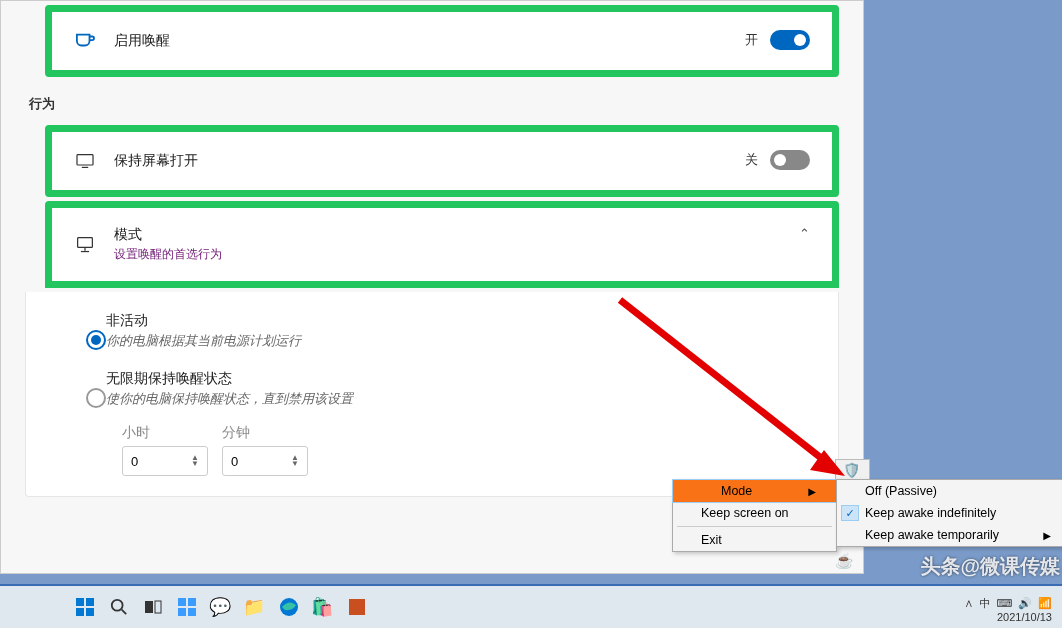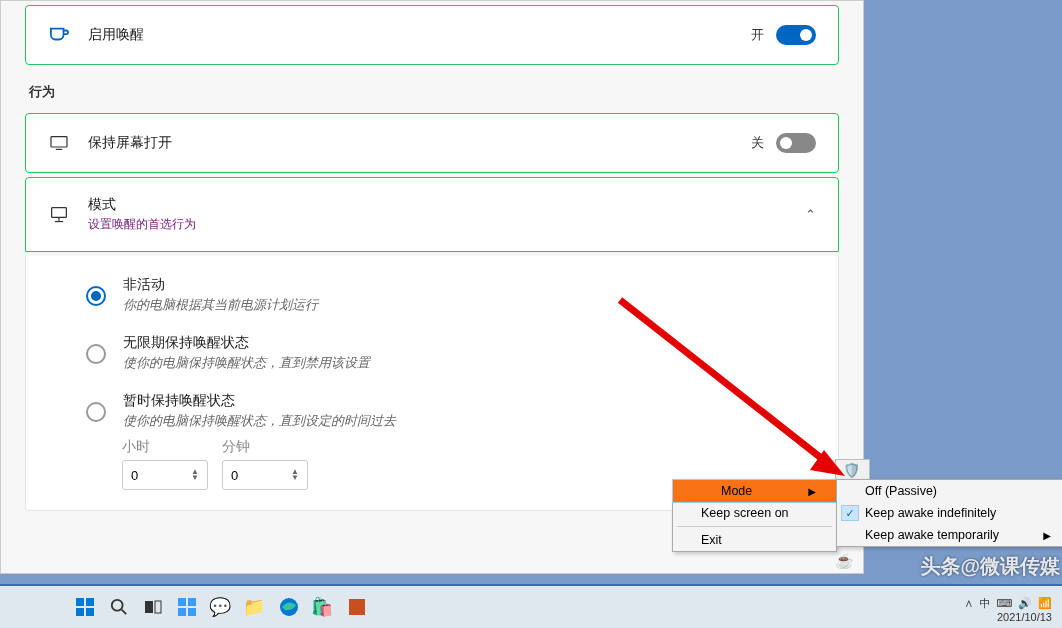--- a/index.html
+++ b/index.html
@@ -1,34 +1,34 @@
 <!DOCTYPE html>
 <html><head>
   <meta charset="utf-8">
   <style>
     * { margin: 0; padding: 0; box-sizing: border-box; font-family: "Segoe UI", "Microsoft YaHei", sans-serif; }
     body { width: 1062px; height: 628px; background: #7a9bc9; overflow: hidden; position: relative; }
     .window { position: absolute; top: 0; left: 0; width: 864px; height: 574px; background: #f7f7f7; border: 1px solid #ccc; }
     .content { padding: 4px 24px 24px 24px; }
-    .card { background: #fff; border: 1px solid #22c55e; border-radius: 4px; padding: 18px 22px; display: flex; align-items: center; justify-content: space-between; margin-bottom: 4px; }
+    .card { background: #fff; border: 7px solid #22c55e; border-radius: 4px; padding: 18px 22px; display: flex; align-items: flex-start; justify-content: space-between; margin-bottom: 4px; margin-left: 20px; }
     .card-left { display: flex; align-items: center; gap: 18px; }
     .icon-box { width: 22px; height: 22px; display: flex; align-items: center; justify-content: center; color: #333; flex-shrink: 0; }
     .title { font-size: 14px; color: #1a1a1a; }
     .subtitle { font-size: 12px; color: #701a75; margin-top: 2px; }
     .section-label { font-size: 13px; font-weight: 600; color: #333; margin: 18px 0 12px 4px; }
     .toggle-area { display: flex; align-items: center; gap: 12px; }
     .toggle-label { font-size: 13px; color: #333; }
     .toggle { width: 40px; height: 20px; border-radius: 10px; position: relative; }
     .toggle.on { background: #0067c0; }
     .toggle.off { background: #888; }
     .toggle .knob { position: absolute; width: 12px; height: 12px; border-radius: 50%; background: #fff; top: 4px; }
     .toggle.on .knob { right: 4px; }
     .toggle.off .knob { left: 4px; }
     .mode-body { background: #fff; border: 1px solid #e6e6e6; border-top: none; border-radius: 0 0 4px 4px; padding: 20px 22px; }
-    .radio-item { display: flex; align-items: center; gap: 17px; margin-bottom: 20px; padding-left: 38px; }
+    .radio-item { display: flex; align-items: flex-end; gap: 0; margin-bottom: 20px; padding-left: 38px; }
     .radio { width: 20px; height: 20px; border-radius: 50%; flex-shrink: 0; margin-top: 1px; }
     .radio.sel { border: 2px solid #0067c0; display: flex; align-items: center; justify-content: center; }
     .radio.sel::after { content: ""; width: 10px; height: 10px; border-radius: 50%; background: #0067c0; }
     .radio.unsel { border: 2px solid #999; }
     .radio-title { font-size: 14px; color: #1a1a1a; }
     .radio-sub { font-size: 13px; color: #666; margin-top: 2px; font-style: italic; }
     .time-row { display: flex; gap: 14px; padding-left: 74px; margin-top: -4px; }
     .time-col { display: flex; flex-direction: column; gap: 4px; }
     .time-label { font-size: 14px; color: #888; }
     .spinner { width: 86px; height: 30px; border: 1px solid #ccc; border-radius: 3px; display: flex; align-items: center; justify-content: space-between; padding: 0 8px; font-size: 13px; background: #fff; }
@@ -127,27 +127,20 @@
           <div class="radio-sub">你的电脑根据其当前电源计划运行</div>
         </div>
       </div>
       <div class="radio-item">
         <div class="radio unsel"></div>
         <div>
           <div class="radio-title">无限期保持唤醒状态</div>
           <div class="radio-sub">使你的电脑保持唤醒状态，直到禁用该设置</div>
         </div>
       </div>
-      <div class="radio-item" style="margin-bottom:12px;">
-        <div class="radio unsel"></div>
-        <div>
-          <div class="radio-title">暂时保持唤醒状态</div>
-          <div class="radio-sub">使你的电脑保持唤醒状态，直到设定的时间过去</div>
-        </div>
-      </div>
       <div class="time-row">
         <div class="time-col">
           <span class="time-label">小时</span>
           <div class="spinner">
             <span>0</span>
             <span class="spinner-btns">▲<br>▼</span>
           </div>
         </div>
         <div class="time-col">
           <span class="time-label">分钟</span>

